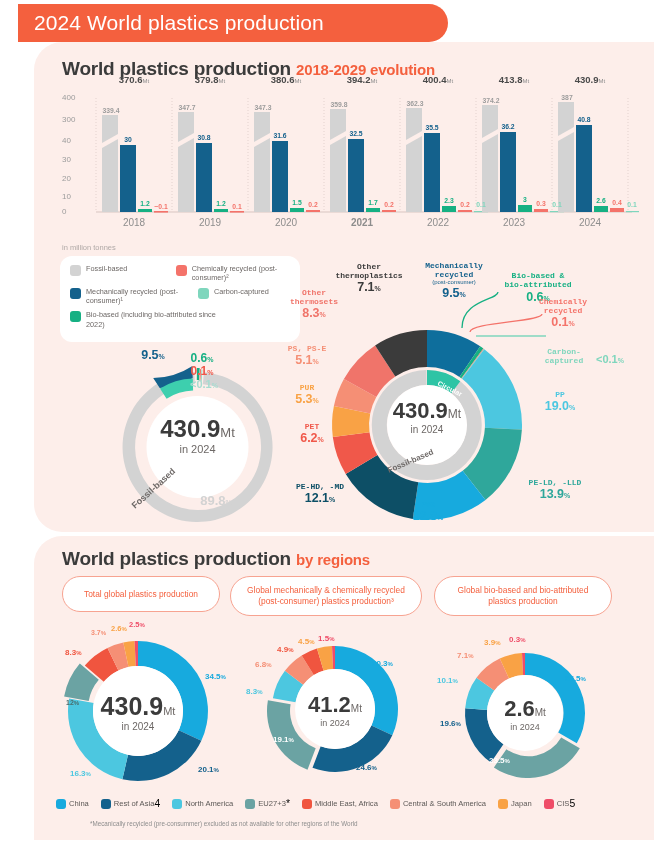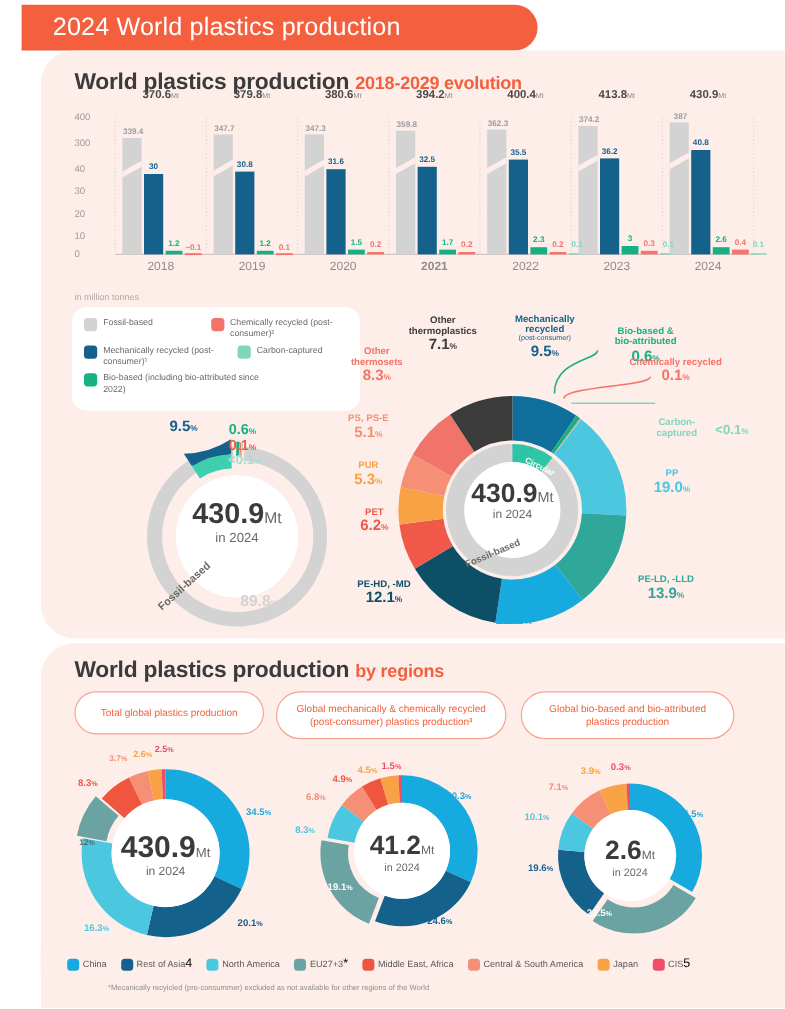--- a/index.html
+++ b/index.html
@@ -9,21 +9,21 @@
     font-family: "Liberation Sans", sans-serif;
     position: relative;
     overflow: hidden;
   }
   .page { position: relative; width: 654px; height: 841px; background:#fff; }
 
   
   .header-bar {
     position:absolute; left:18px; top:4px; width:430px; height:38px;
     background:#f4603e; border-radius:0 19px 19px 0;
-    display:flex; align-items:center;padding-left:10px;
+    display:flex; align-items:center;
   }
   .header-bar .title {
     color:#fff; font-size:21px; font-weight:500; letter-spacing:.1px;
     padding-left:16px;
   }
   .edge-strip { position:absolute; left:0; top:0; width:14px; height:841px; background:#fff; z-index:40;}
 
   
   .panel {
     position:absolute; background:#fdeeea; border-radius:26px;
@@ -54,21 +54,21 @@
   .lg-txt { font-size:7.3px; color:#6d6866; line-height:1.25; }
 
   
   .donut-wrap { position:absolute; }
   .donut-center { position:absolute; text-align:center; }
   .dc-big { font-weight:bold; color:#3b3b3b; }
   .dc-small { color:#6d6866; }
   .dc-unit { font-weight:normal; color:#6d6866; }
 
   .plabel { position:absolute; font-size:8px; font-weight:bold; text-align:center; line-height:1.15;}
-  .plabel .nm { font-weight:bold; display:block; }
+  .plabel .nm { font-weight:bold; display:block;font-family:Liberation Mono, monospace; }
   .plabel .pc { font-size:12.5px; font-weight:bold; }
   .plabel .pct-sign { font-size:7px; }
   .plabel .sub { font-size:6px; font-weight:normal; display:block; }
 
   
   .pill {
     position:absolute; border:1.3px solid #f7a391; border-radius:20px;
     background:#fff; display:flex; align-items:center; justify-content:center;
     text-align:center; color:#f4603e; font-size:8.4px; line-height:1.3; padding:3px 8px;
   }

